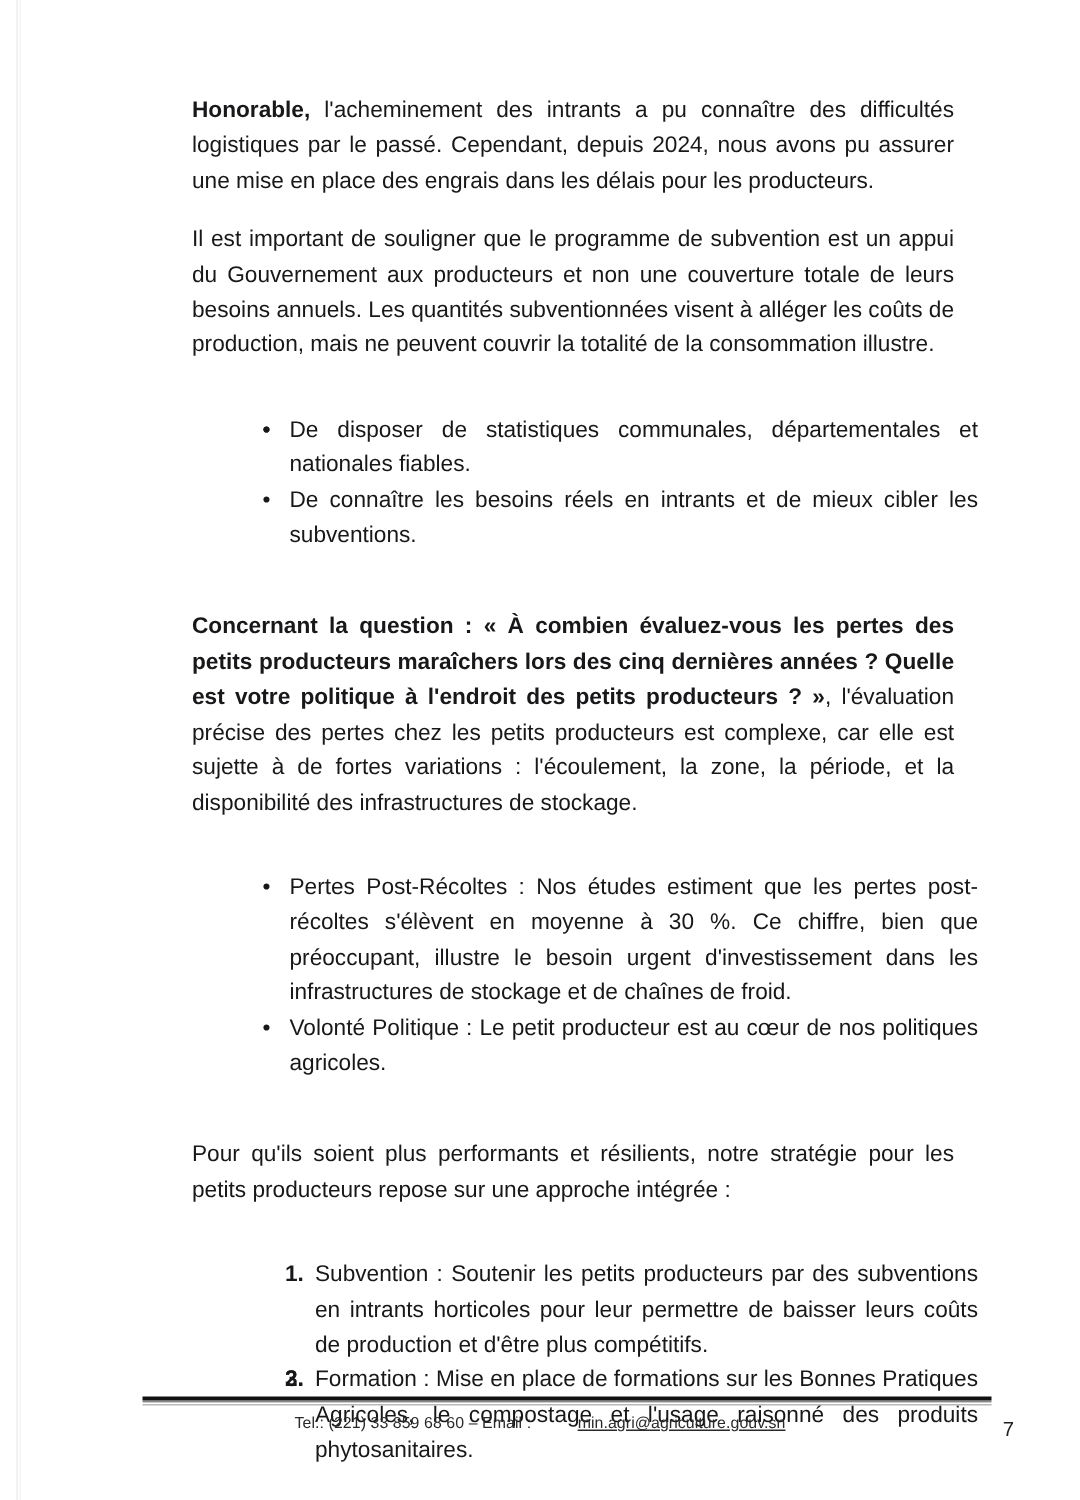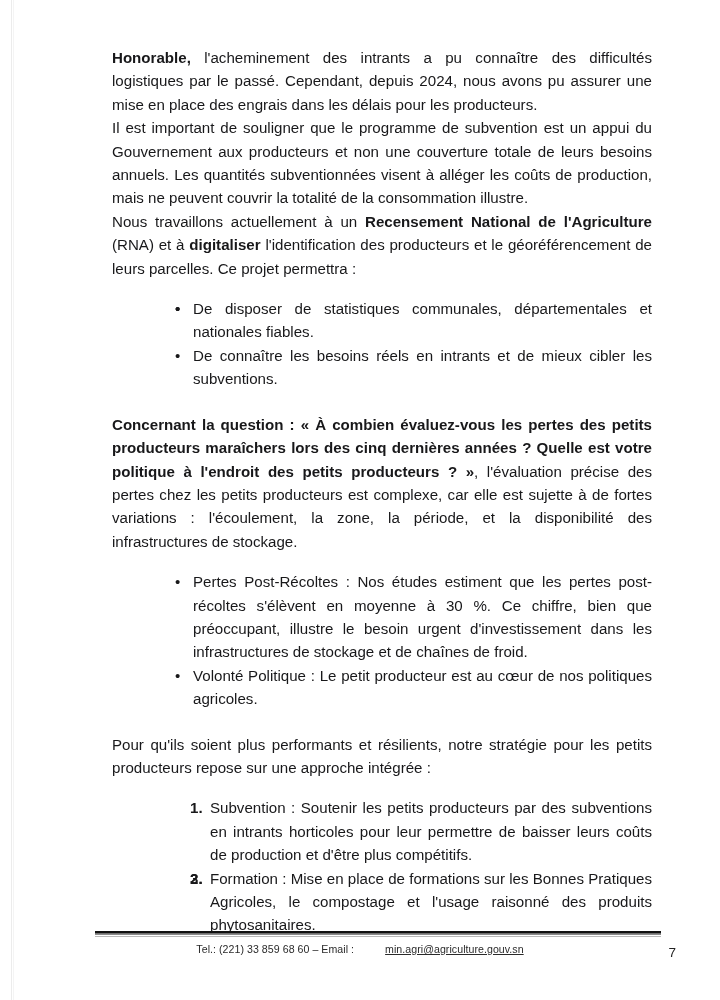--- a/index.html
+++ b/index.html
@@ -51,21 +51,21 @@
   p, li {
     margin: 0;
     font-size: 15.1px;
     line-height: 23.4px;
     text-align: justify;
     text-justify: inter-word;
     hyphens: none;
   }
 
   .para {
-    margin: 0;
+    margin: 16px;
   }
   .gap-md { height: 17px; }
   .gap-lg { height: 22px; }
 
   b, strong { font-weight: 700; }
 
   
   ul.bullets {
     margin: 0;
     padding: 0;
@@ -169,21 +169,20 @@
 
   <div class="scan-streak"></div>
   <div class="scan-streak second"></div>
 
   <div class="content">
 
     <p class="para"><b>Honorable,</b><span> l'acheminement des intrants a pu connaître des difficultés logistiques par le passé. Cependant, depuis 2024, nous avons pu assurer une mise en place des engrais dans les délais pour les producteurs.</span></p>
 
     <p class="para">Il est important de souligner que le programme de subvention est un appui du Gouvernement aux producteurs et non une couverture totale de leurs besoins annuels. Les quantités subventionnées visent à alléger les coûts de production, mais ne peuvent couvrir la totalité de la consommation illustre.</p>
 
-    <p class="para"><span>Nous travaillons actuellement à un </span><b>Recensement National de l'Agriculture</b><span> (RNA) et à </span><b>digitaliser</b><span> l'identification des producteurs et le géoréférencement de leurs parcelles. Ce projet permettra :</span></p>
 
     <div class="gap-md"></div>
 
     <ul class="bullets">
       <li><span class="marker">•</span></li>
       <li><span class="marker">•</span><span>De disposer de statistiques communales, départementales et nationales fiables.</span></li>
       <li><span class="marker">•</span><span>De connaître les besoins réels en intrants et de mieux cibler les subventions.</span></li>
     </ul>
 
     <div class="gap-lg"></div>

